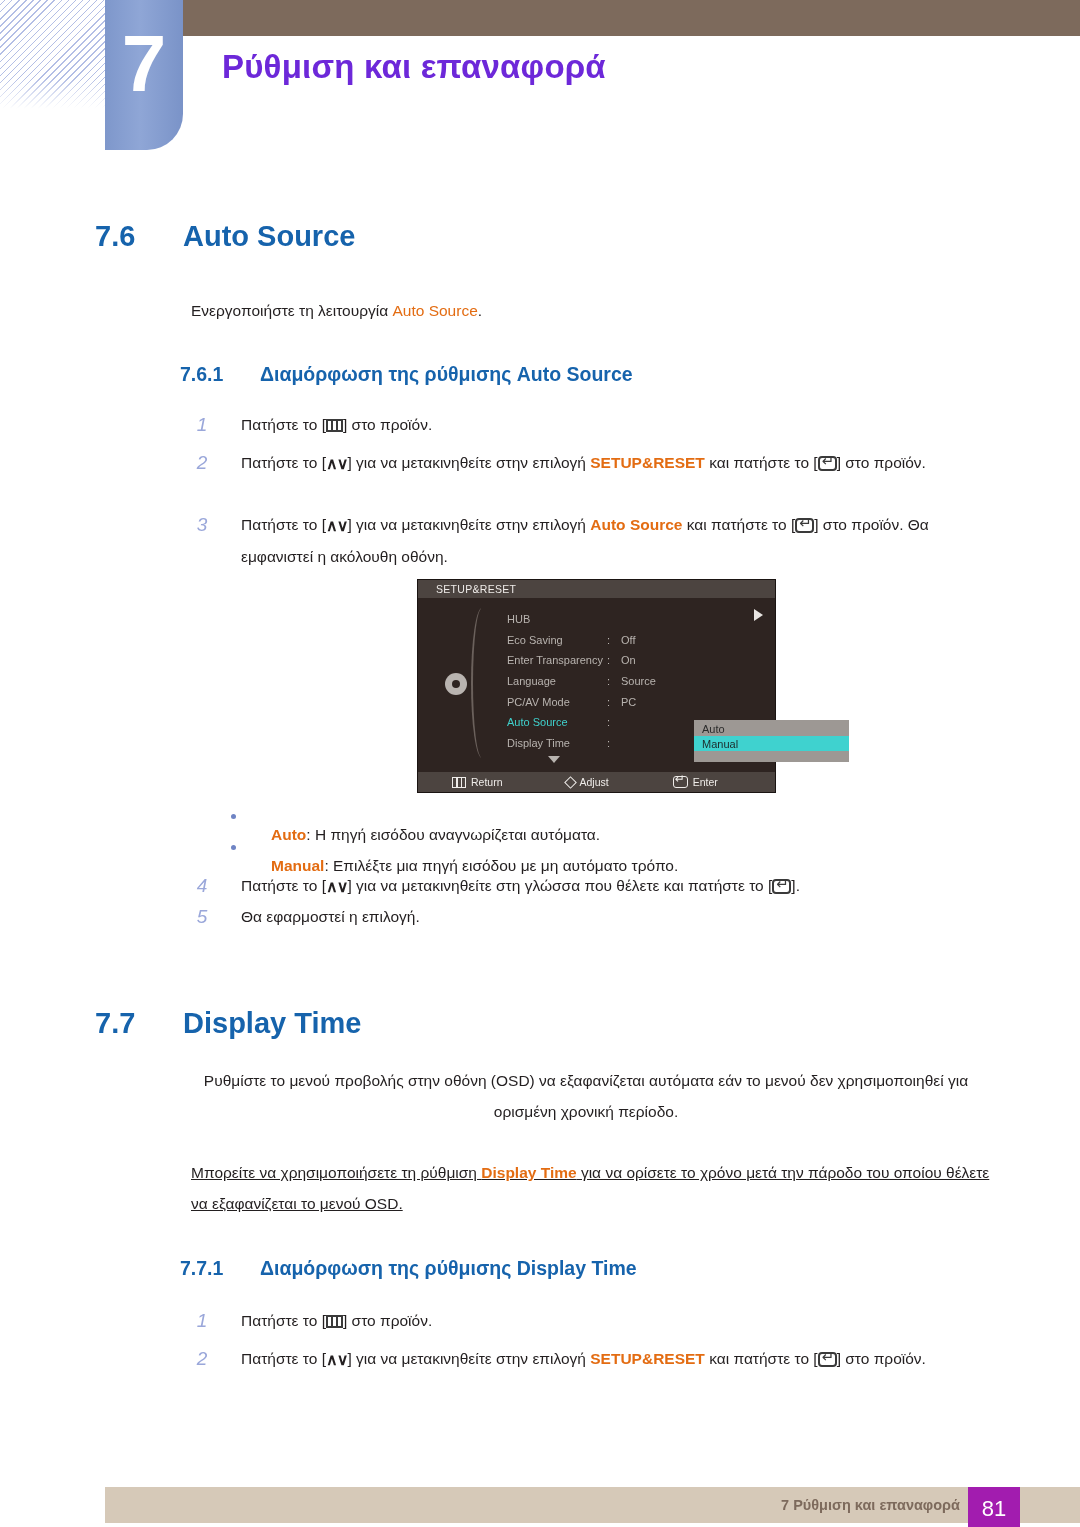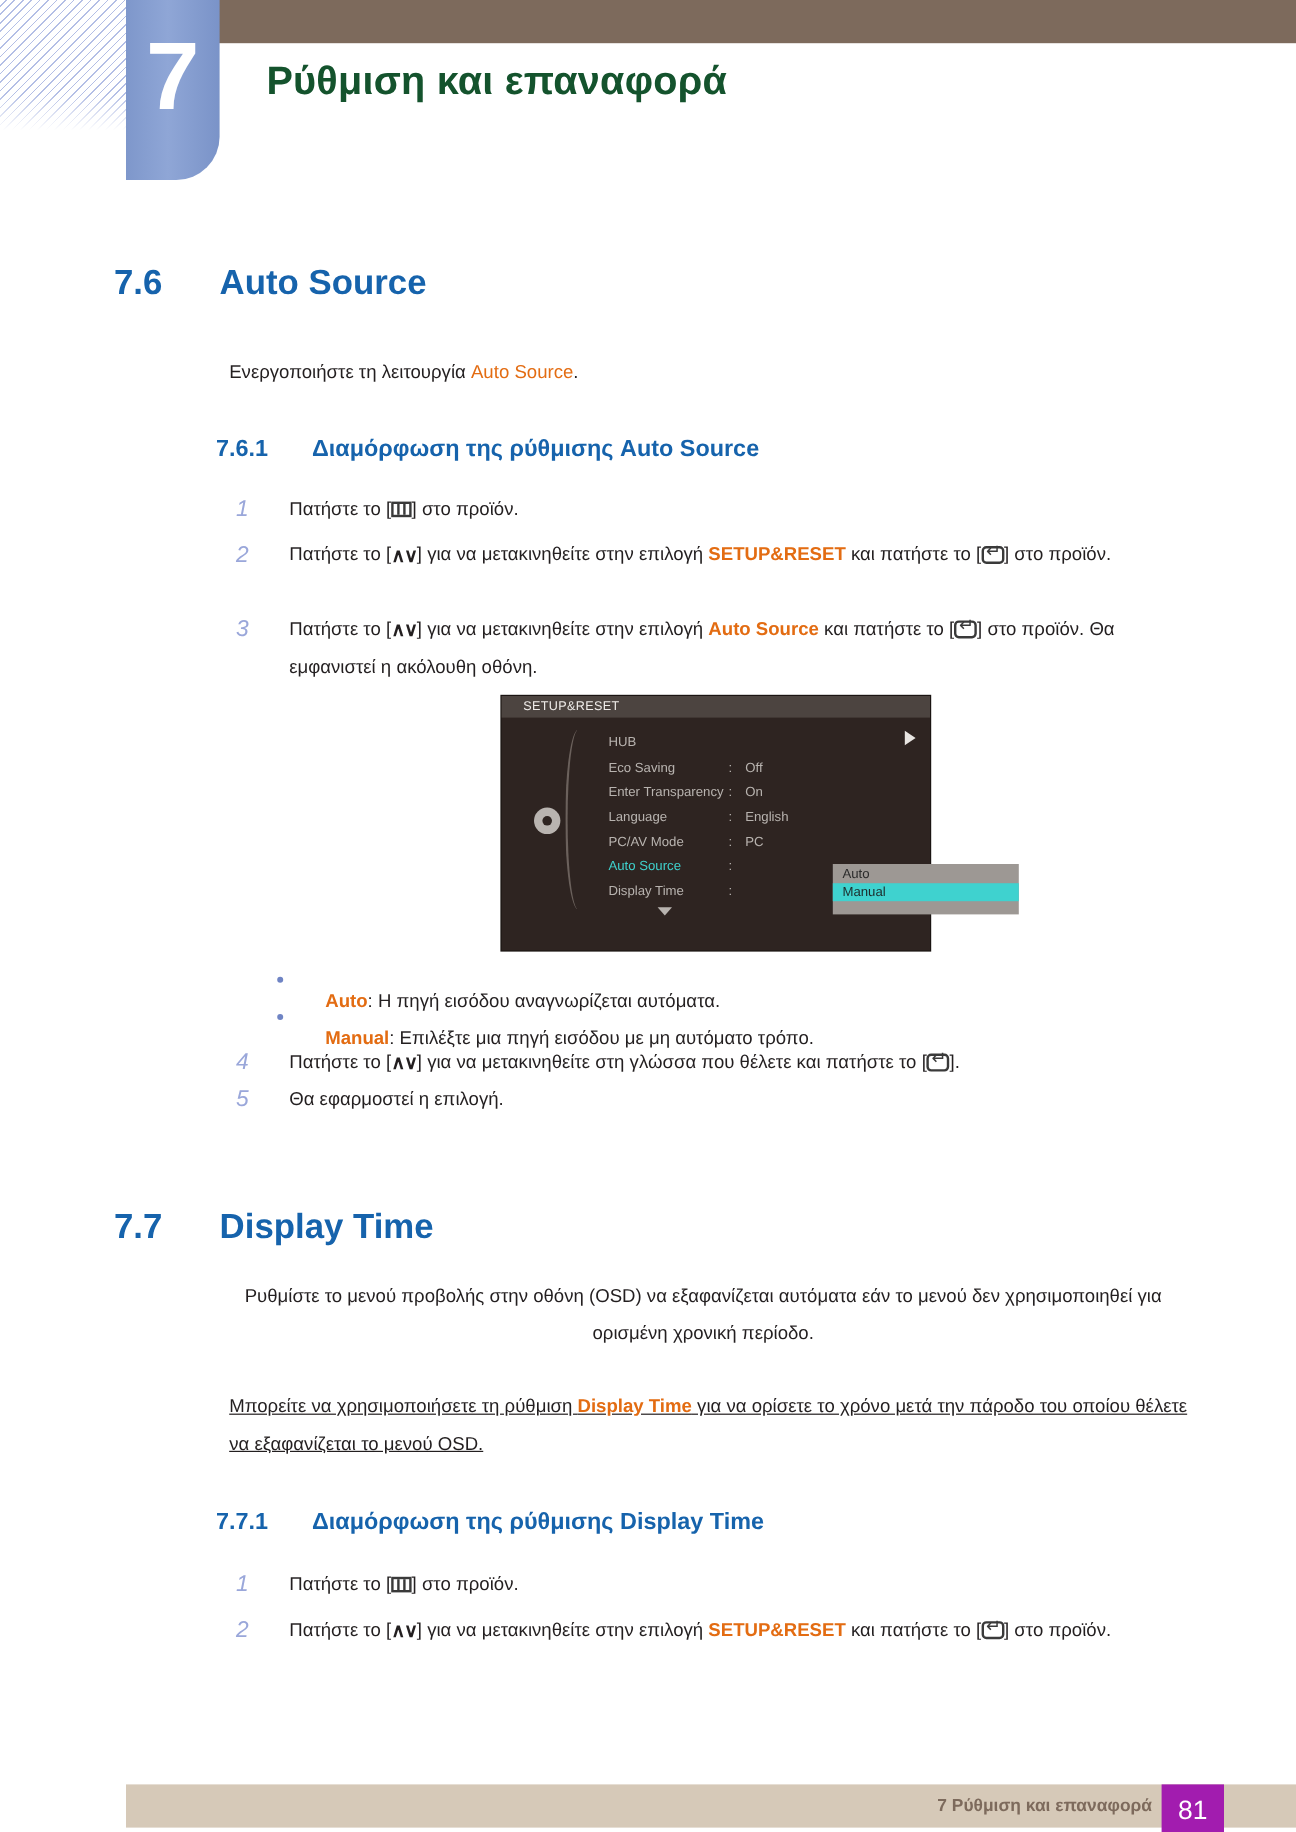--- a/index.html
+++ b/index.html
@@ -35,21 +35,21 @@
   }
   .chapnum {
     position:absolute; left:105px; top:0; width:78px; height:128px;
     display:flex; align-items:center; justify-content:center;
     color:#ffffff; font-size:80px; font-weight:bold; line-height:1;
     font-family:"Liberation Sans", sans-serif;
   }
   .chaptitle {
     position:absolute; left:222px; top:36px; height:62px;
     display:flex; align-items:center;
-    font-size:33px; font-weight:bold; color:#14532d;
+    font-size:33px; font-weight:bold; color:#6d28d9;
     letter-spacing:.2px;
   }
 
   .h1 {
     position:absolute; font-size:29px; font-weight:bold; color:#1663ac;
   }
   .h1 .num { position:absolute; left:0; top:0; }
   .h1 .txt { position:absolute; left:88px; top:0; white-space:nowrap; }
 
   .h2 {
@@ -254,21 +254,21 @@
         <span class="val">Off</span>
       </div>
       <div class="osd-row">
         <span class="lbl">Enter Transparency</span>
         <span class="colon">:</span>
         <span class="val">On</span>
       </div>
       <div class="osd-row">
         <span class="lbl">Language</span>
         <span class="colon">:</span>
-        <span class="val">English</span>
+        <span class="val">Source</span>
       </div>
       <div class="osd-row">
         <span class="lbl">PC/AV Mode</span>
         <span class="colon">:</span>
         <span class="val">PC</span>
       </div>
       <div class="osd-row sel">
         <span class="lbl">Auto Source</span>
         <span class="colon">:</span>
         <span class="val"></span>
@@ -277,20 +277,34 @@
         <span class="lbl">Display Time</span>
         <span class="colon">:</span>
         <span class="val"></span>
       </div>
     </div>
   <div class="osd-down"></div>
   <div class="osd-popup">
       <div class="opt">Auto</div>
       <div class="opt hl">Manual</div>
     </div>
+  <div class="osd-foot">
+    <div class="cell c1">
+      <span class="f-ico-menu"></span>
+      <span>Return</span>
+    </div>
+    <div class="cell c2">
+      <span class="f-ico-diamond"></span>
+      <span>Adjust</span>
+    </div>
+    <div class="cell c3">
+      <span class="f-ico-enter"></span>
+      <span>Enter</span>
+    </div>
+  </div>
 </div>
 
 <div class="bullet" style="left:231px; top:803px;">
   <span class="dot"></span>
   <span class="body"><span class="orange-b">Auto</span><span>: Η πηγή εισόδου αναγνωρίζεται αυτόματα.</span></span>
 </div>
 <div class="bullet" style="left:231px; top:834px;">
   <span class="dot"></span>
   <span class="body"><span class="orange-b">Manual</span><span>: Επιλέξτε μια πηγή εισόδου με μη αυτόματο τρόπο.</span></span>
 </div>

